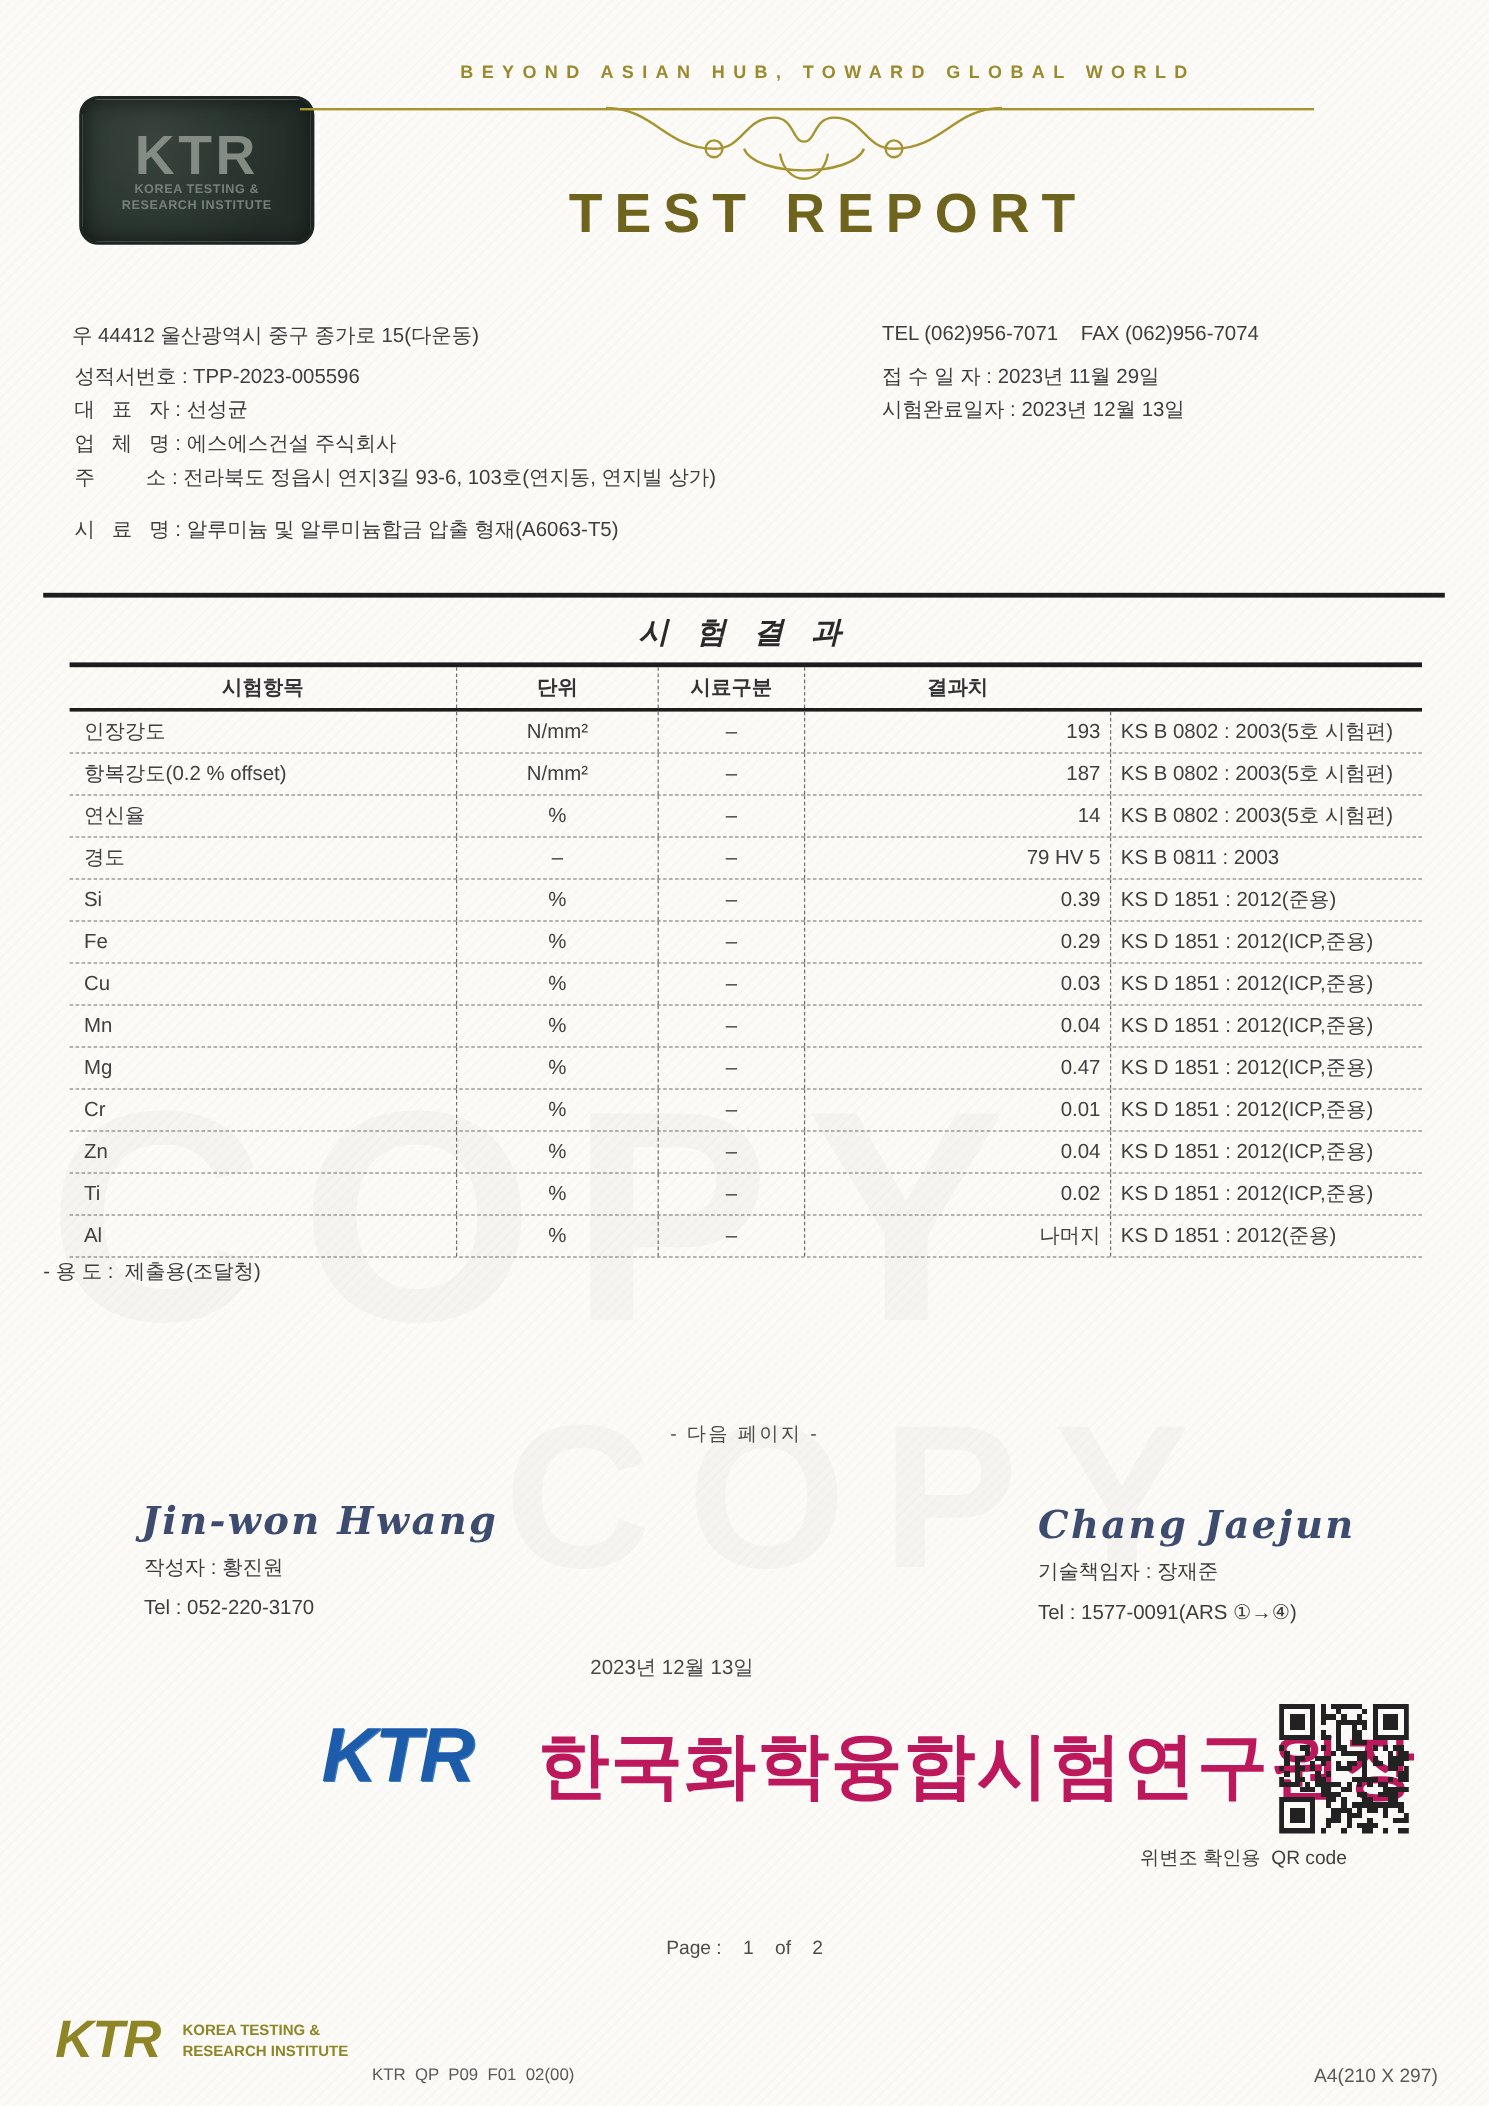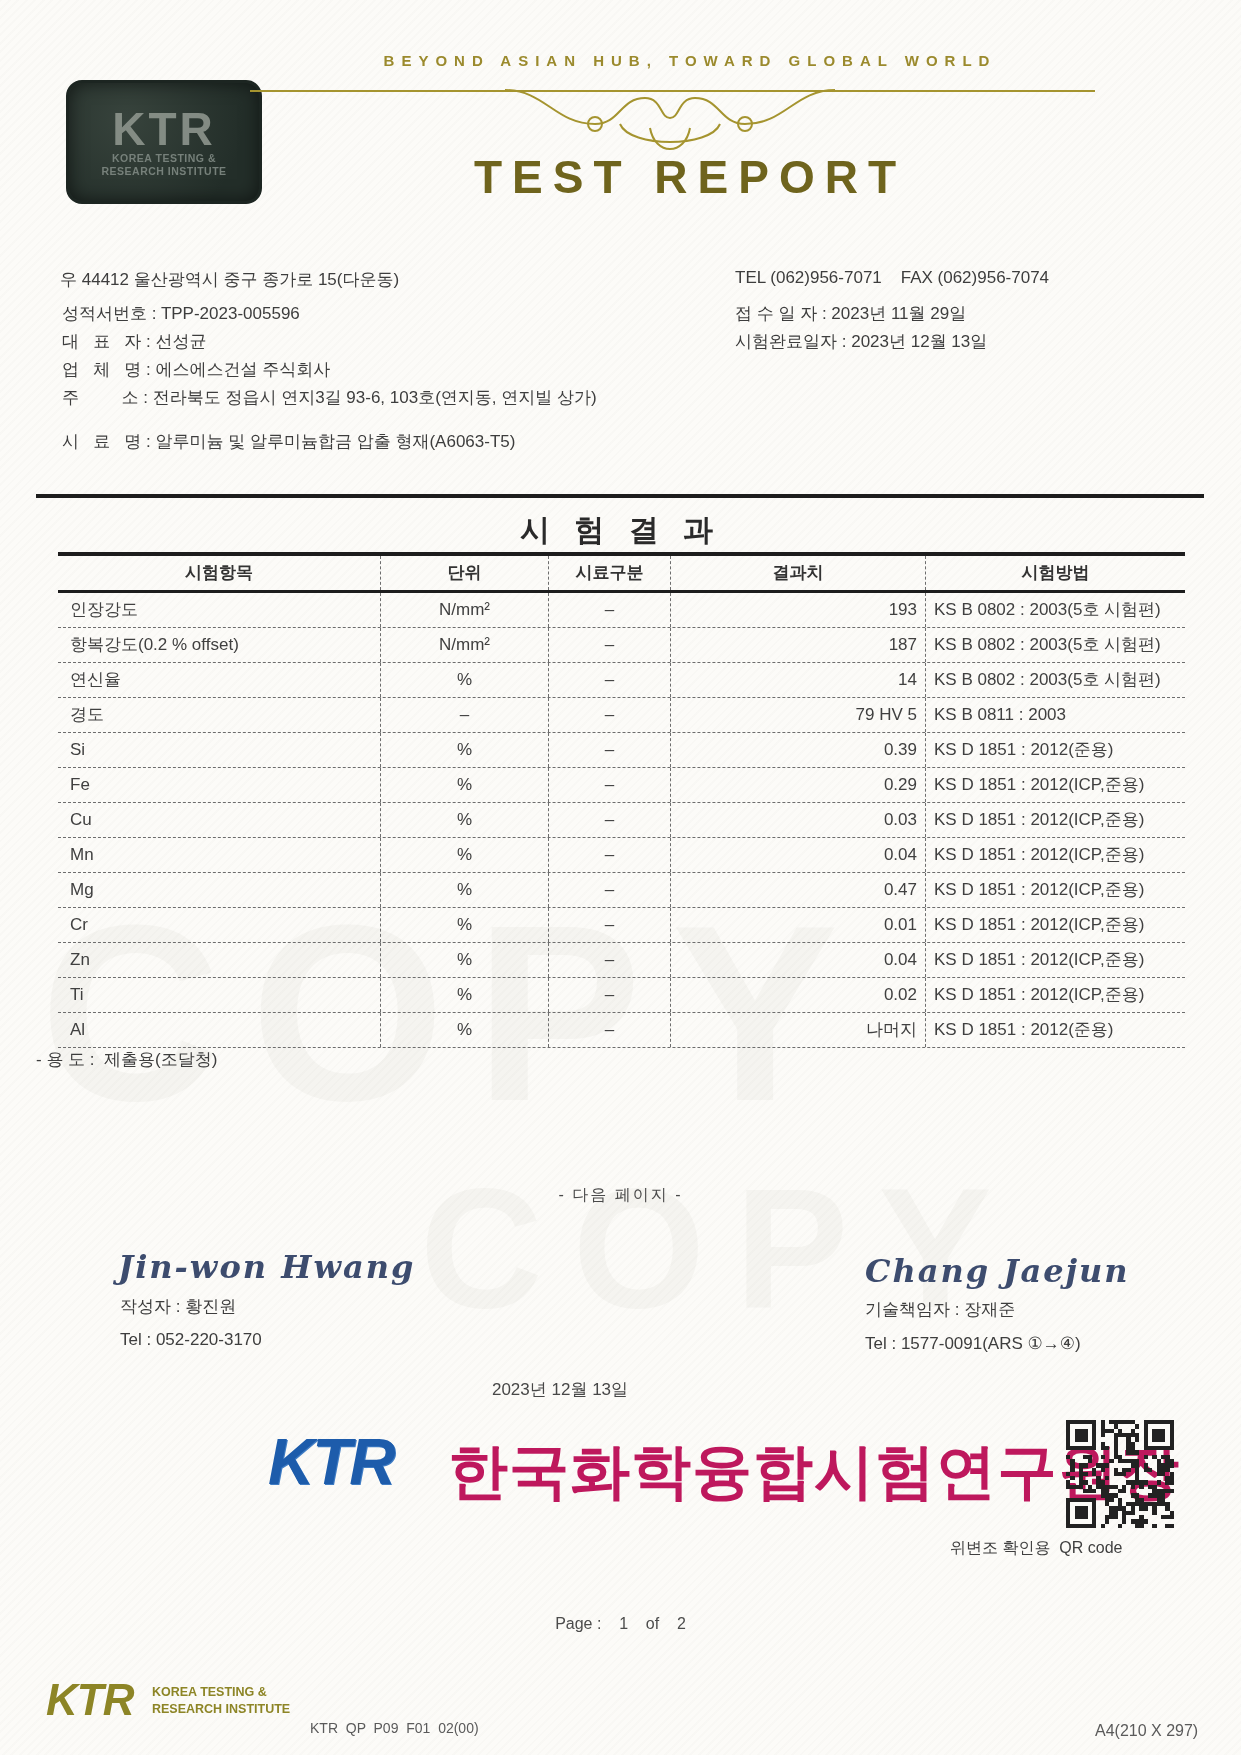--- a/index.html
+++ b/index.html
@@ -51,21 +51,21 @@
   .il2{left:62px;top:358px;}
   .il3{left:62px;top:386px;}
   .il4{left:62px;top:430px;}
   .ir0{left:735px;top:302px;}
   .ir1{left:735px;top:330px;}
 
   
   .rule-top{left:36px;top:494px;width:1168px;height:4px;background:#1d1d1d;}
   .results-title{
     left:0;top:510px;width:1241px;text-align:center;
-    font-size:30px;font-weight:800;letter-spacing:8px;color:#2a2a2a;
+    font-size:25px;font-weight:800;letter-spacing:8px;color:#2a2a2a;font-style:italic;
   }
   .rtable{left:58px;top:552px;width:1127px;font-size:17px;color:#404040;}
   .rrow{display:flex;border-bottom:1px dashed #6d6d6d;}
   .rhead{border-top:4px solid #1d1d1d;border-bottom:3px solid #1d1d1d;font-weight:600;color:#333;}
   .rhead .cell{height:44px;line-height:44px;text-align:center;}
   .rrow .cell{height:34px;line-height:34px;overflow:hidden;white-space:nowrap;}
   .cell{box-sizing:border-box;}
   .c0{width:322px;padding-left:12px;text-align:left;}
   .c1{width:168px;text-align:center;border-left:1px dashed #6d6d6d;}
   .c2{width:122px;text-align:center;border-left:1px dashed #6d6d6d;}
@@ -150,21 +150,20 @@
 
   <div class="abs rule-top"></div>
   <div class="abs results-title">시 험 결 과</div>
 
   <div class="abs rtable">
     <div class="rrow rhead">
       <div class="cell c0">시험항목</div>
       <div class="cell c1">단위</div>
       <div class="cell c2">시료구분</div>
       <div class="cell c3">결과치</div>
-      <div class="cell c4">시험방법</div>
     </div>
     <div>
         <div class="rrow">
           <div class="cell c0">인장강도</div>
           <div class="cell c1">N/mm²</div>
           <div class="cell c2">–</div>
           <div class="cell c3">193</div>
           <div class="cell c4">KS B 0802 : 2003(5호 시험편)</div>
         </div>
         <div class="rrow">

